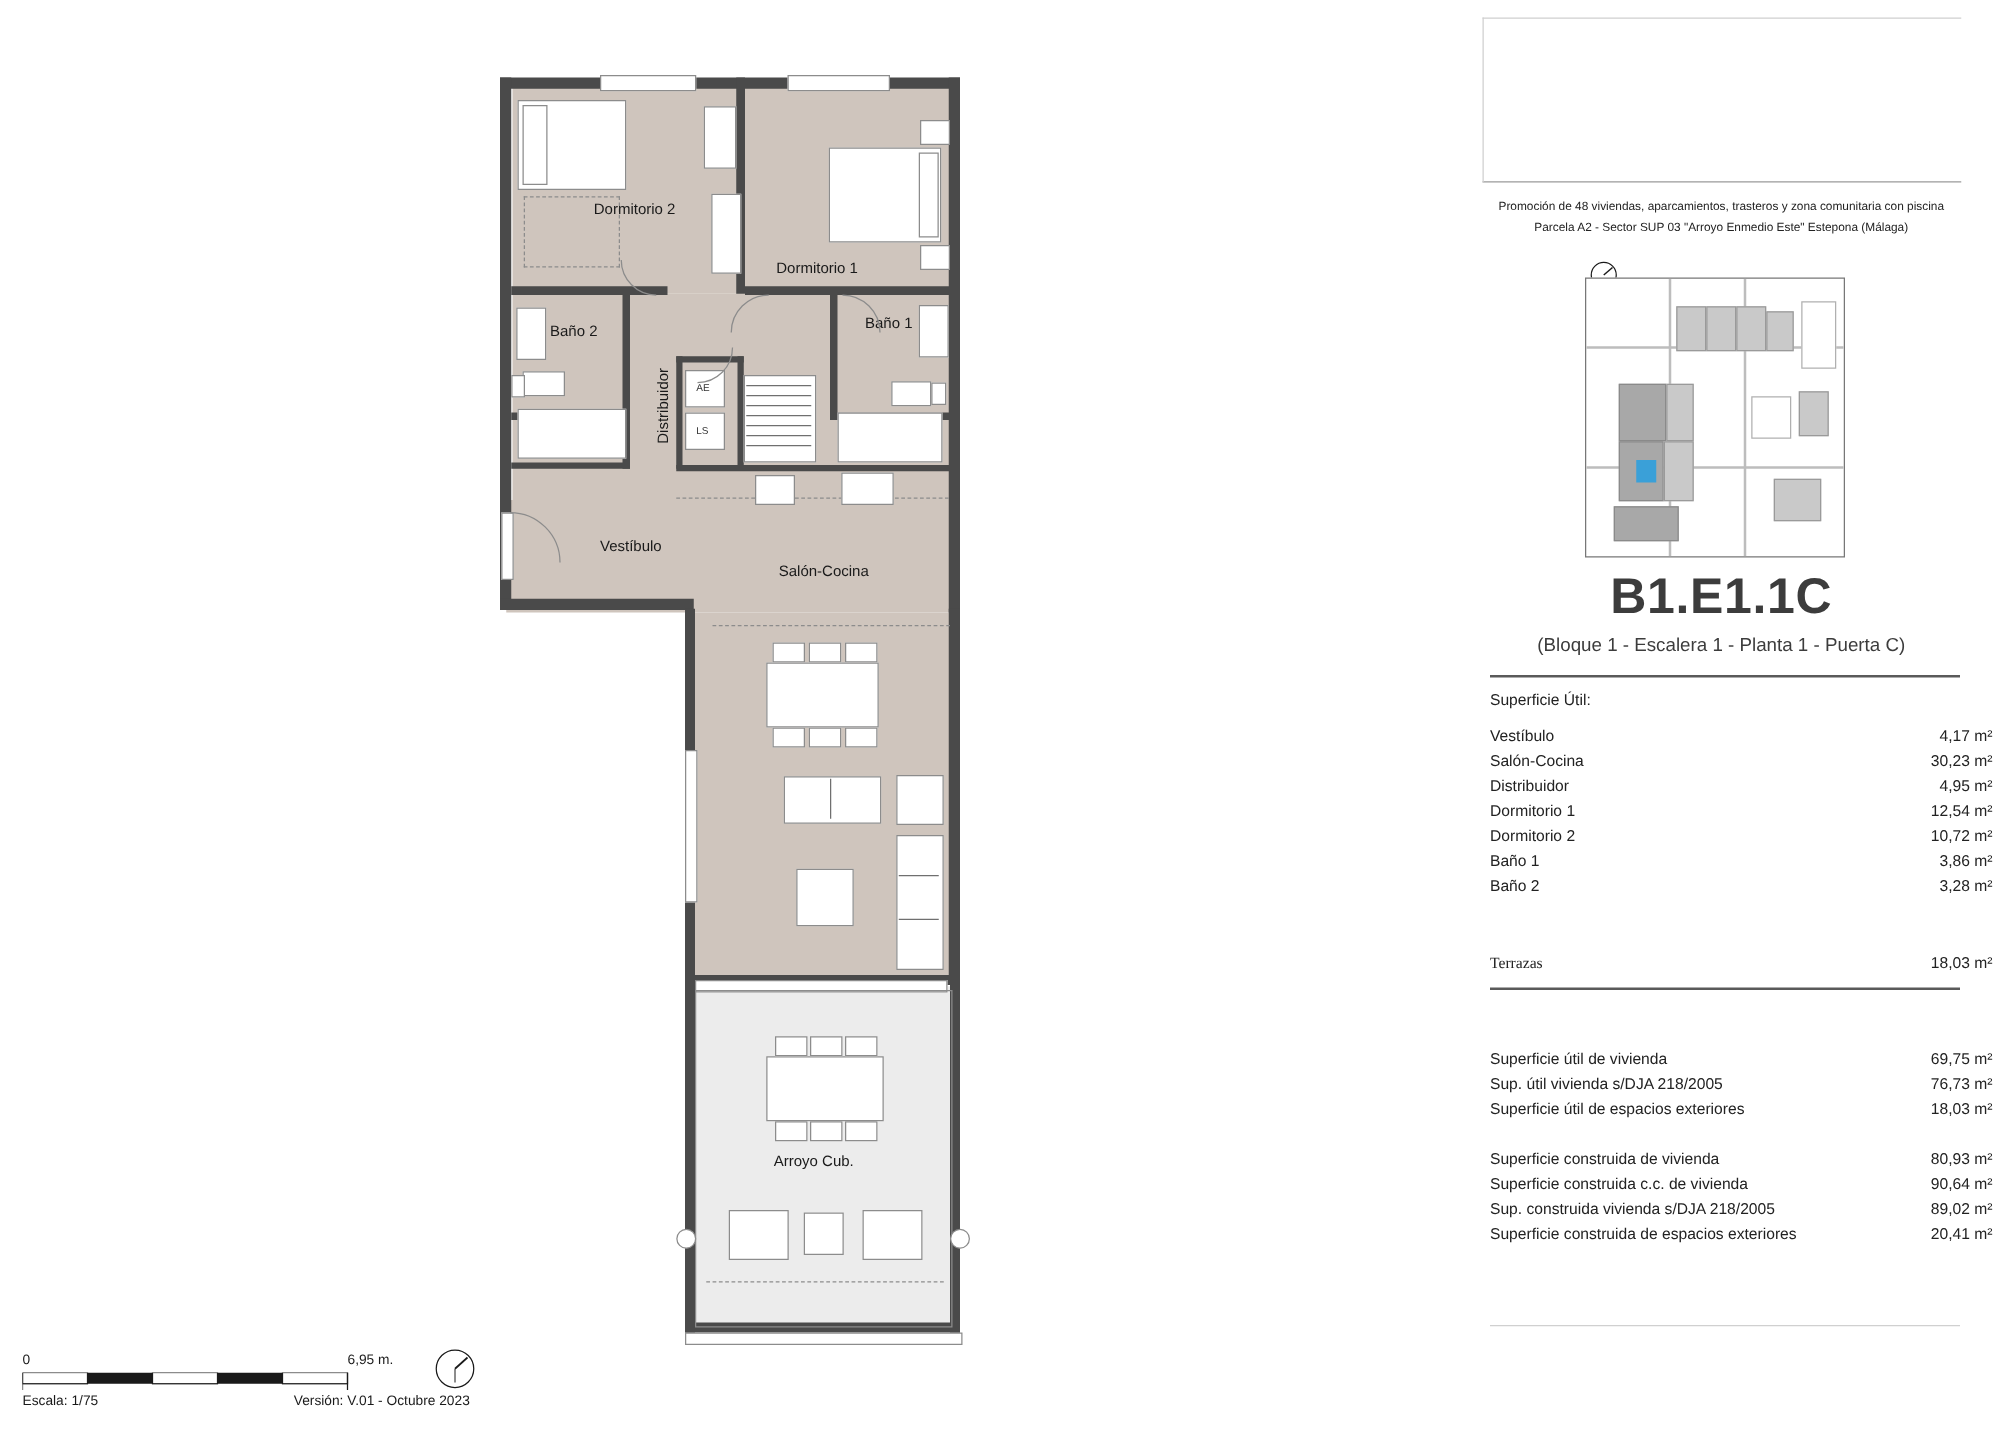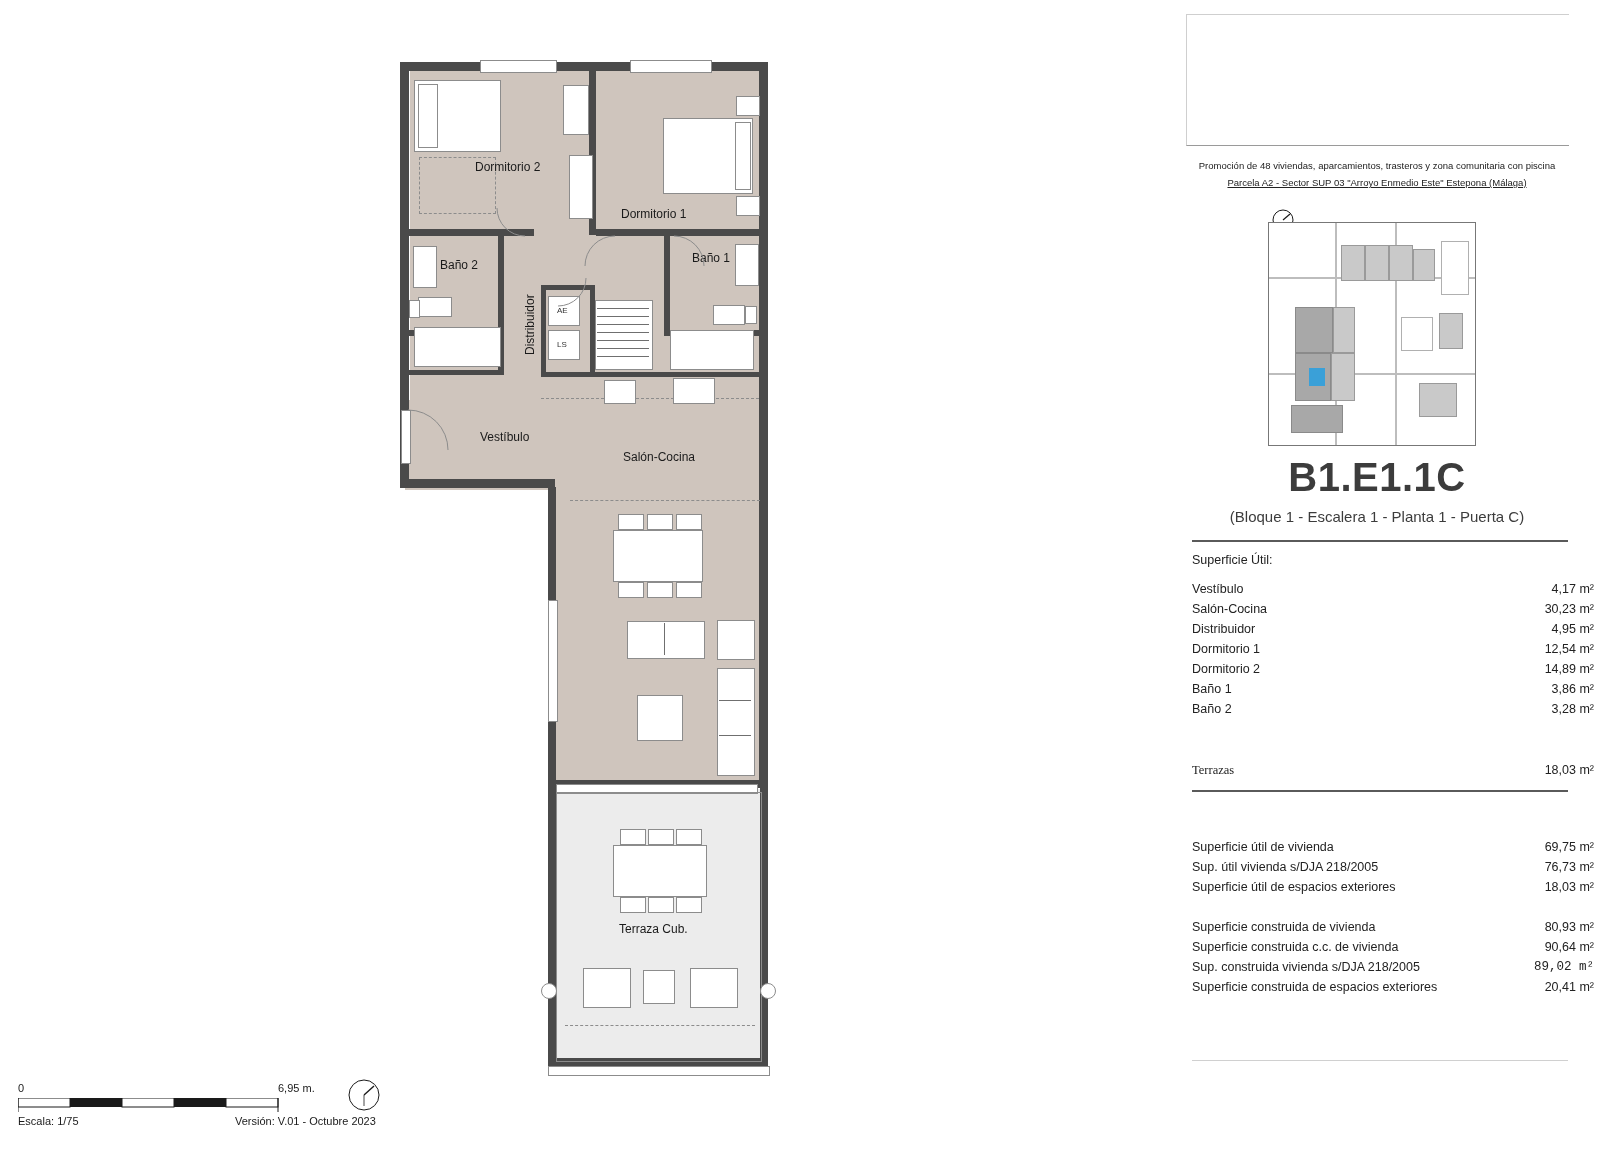--- a/index.html
+++ b/index.html
@@ -244,21 +244,21 @@
 
   <div class="outline-w" style="left:627px; top:621px; width:76px; height:36px;"></div>
   <div class="thin" style="left:664px; top:623px; width:1px; height:32px;"></div>
   <div class="outline-w" style="left:637px; top:695px; width:44px; height:44px;"></div>
   <div class="outline-w" style="left:717px; top:620px; width:36px; height:38px;"></div>
   <div class="outline-w" style="left:717px; top:668px; width:36px; height:106px;"></div>
   <div class="thin" style="left:719px; top:700px; width:32px; height:1px;"></div>
   <div class="thin" style="left:719px; top:735px; width:32px; height:1px;"></div>
 
   <div class="outline" style="left:556px; top:792px; width:204px; height:268px;"></div>
-  <span class="label" style="left:619px; top:922px;">Terraza Cub.</span>
+  <span class="label" style="left:619px; top:922px;">Arroyo Cub.</span>
   <div class="outline-w" style="left:613px; top:845px; width:92px; height:50px;"></div>
   <div class="outline-w" style="left:620px; top:829px; width:24px; height:14px;"></div>
   <div class="outline-w" style="left:648px; top:829px; width:24px; height:14px;"></div>
   <div class="outline-w" style="left:676px; top:829px; width:24px; height:14px;"></div>
   <div class="outline-w" style="left:620px; top:897px; width:24px; height:14px;"></div>
   <div class="outline-w" style="left:648px; top:897px; width:24px; height:14px;"></div>
   <div class="outline-w" style="left:676px; top:897px; width:24px; height:14px;"></div>
   <div class="outline-w" style="left:583px; top:968px; width:46px; height:38px;"></div>
   <div class="outline-w" style="left:643px; top:970px; width:30px; height:32px;"></div>
   <div class="outline-w" style="left:690px; top:968px; width:46px; height:38px;"></div>
@@ -294,21 +294,21 @@
     <line x1="17" y1="17" x2="27" y2="8" stroke="#1a1a1a" stroke-width="1.4"></line>
     <line x1="17" y1="17" x2="17" y2="28" stroke="#1a1a1a" stroke-width="0.8"></line>
   </svg>
 </div>
 
 <div id="panel">
 
   <div id="panel-topbox"></div>
 
   <span class="promo-line" style="top:160px;">Promoción de 48 viviendas, aparcamientos, trasteros y zona comunitaria con piscina</span>
-  <span class="promo-line" style="top:177px;text-decoration:underline;">Parcela A2 - Sector SUP 03 "Arroyo Enmedio Este" Estepona (Málaga)</span>
+  <span class="promo-line" style="top:177px;">Parcela A2 - Sector SUP 03 "Arroyo Enmedio Este" Estepona (Málaga)</span>
 
   <svg id="north-panel" width="24" height="24">
     <circle cx="12" cy="12" r="10" fill="none" stroke="#1a1a1a" stroke-width="1"></circle>
     <line x1="12" y1="12" x2="19" y2="6" stroke="#1a1a1a" stroke-width="1.2"></line>
   </svg>
   <div id="keyplan">
     <div class="kp kp-line" style="left:0; top:54px; width:206px; height:2px;"></div>
     <div class="kp kp-line" style="left:66px; top:0; width:2px; height:222px;"></div>
     <div class="kp kp-line" style="left:126px; top:0; width:2px; height:222px;"></div>
     <div class="kp kp-line" style="left:0; top:150px; width:206px; height:2px;"></div>
@@ -343,21 +343,21 @@
   <span class="row-name" style="top:602px;">Salón-Cocina</span>
   <span class="row-val" style="top:602px;">30,23 m²</span>
 
   <span class="row-name" style="top:622px;">Distribuidor</span>
   <span class="row-val" style="top:622px;">4,95 m²</span>
 
   <span class="row-name" style="top:642px;">Dormitorio 1</span>
   <span class="row-val" style="top:642px;">12,54 m²</span>
 
   <span class="row-name" style="top:662px;">Dormitorio 2</span>
-  <span class="row-val" style="top:662px;">14,89 m²</span>
+  <span class="row-val" style="top:662px;">10,72 m²</span>
 
   <span class="row-name" style="top:682px;">Baño 1</span>
   <span class="row-val" style="top:682px;">3,86 m²</span>
 
   <span class="row-name" style="top:702px;">Baño 2</span>
   <span class="row-val" style="top:702px;">3,28 m²</span>
 
   <span class="row-name" style="top:763px;font-family:Liberation Serif, serif;">Terrazas</span>
   <span class="row-val" style="top:763px;">18,03 m²</span>
 
@@ -372,19 +372,19 @@
   <span class="row-name" style="top:880px;">Superficie útil de espacios exteriores</span>
   <span class="row-val" style="top:880px;">18,03 m²</span>
 
   <span class="row-name" style="top:920px;">Superficie construida de vivienda</span>
   <span class="row-val" style="top:920px;">80,93 m²</span>
 
   <span class="row-name" style="top:940px;">Superficie construida c.c. de vivienda</span>
   <span class="row-val" style="top:940px;">90,64 m²</span>
 
   <span class="row-name" style="top:960px;text-align:right;">Sup. construida vivienda s/DJA 218/2005</span>
-  <span class="row-val" style="top:960px;font-family:Liberation Mono, monospace;">89,02 m²</span>
+  <span class="row-val" style="top:960px;">89,02 m²</span>
 
   <span class="row-name" style="top:980px;">Superficie construida de espacios exteriores</span>
   <span class="row-val" style="top:980px;">20,41 m²</span>
 
   <div id="panel-bottom-line"></div>
 </div>
 
 </body></html>

